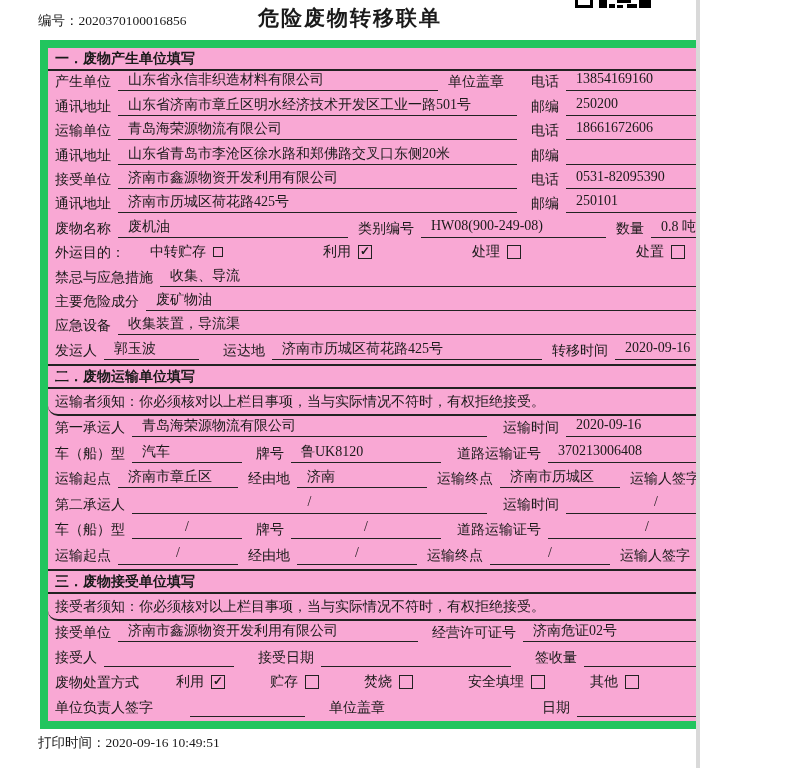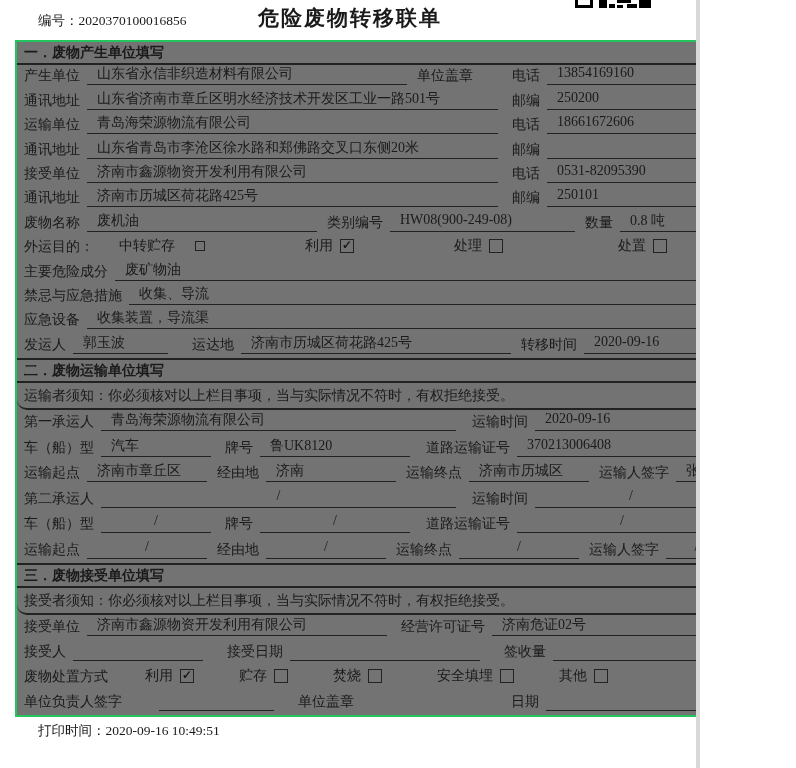--- a/index.html
+++ b/index.html
@@ -4,41 +4,41 @@
 <style>
   html,body{margin:0;padding:0;background:#fff;}
   .page{position:relative;width:700px;height:768px;background:#ffffff;overflow:hidden;
         font-family:"Liberation Serif","DejaVu Serif",serif;color:#1a1a1a;font-size:14px;}
   .edge-strip{position:absolute;right:0;top:0;width:4px;height:100%;background:#d9d9d9;}
   .qr{position:absolute;left:575px;top:0;}
   .header{position:relative;height:40px;}
   .serial{position:absolute;left:38px;top:12px;font-size:13.5px;white-space:nowrap;}
   .title{position:absolute;left:0;width:100%;top:4px;text-align:center;
          font-size:21px;font-weight:bold;letter-spacing:2px;}
-  .formbox{margin-left:15px;width:730px;border:2px solid #22c55e;box-sizing:border-box;background:#737373;}
+  .formbox{margin-left:40px;width:730px;border:8px solid #22c55e;box-sizing:border-box;background:#f9a8d4;}
   .sec-header{height:21px;line-height:21px;font-weight:bold;padding-left:7px;
               border-bottom:2px solid #222;font-size:14px;}
   .sec-top{border-top:2px solid #222;}
   .notice{height:25px;line-height:25px;padding-left:7px;border-bottom:2px solid #222;border-radius:10px;}
   .row{display:flex;align-items:flex-end;padding:0 16px 4px 7px;box-sizing:border-box;}
   .s1 .row{height:24.4px;}
   .s2 .row{height:25.5px;}
   .s3 .row{height:25px;}
   .lbl{white-space:nowrap;margin-right:7px;flex:0 0 auto;}
   .uv{border-bottom:1px solid #222;padding:0 4px 1px 10px;white-space:nowrap;overflow:hidden;
       box-sizing:border-box;height:20px;flex:0 0 auto;}
   .grow{flex:1 1 auto;}
   .ctr{text-align:center;padding-left:4px;}
   .w95{width:95px;}.w105{width:105px;}.w110{width:110px;}.w115{width:115px;}
   .w120{width:120px;}.w130{width:130px;}.w150{width:150px;}.w175{width:175px;}
   .w180{width:180px;}.w185{width:185px;}.w190{width:190px;}.w230{width:230px;}
   .w270{width:270px;}.w300{width:300px;}.w320{width:320px;}.w355{width:355px;}
   .ml-auto{margin-left:auto;}
   .ml10{margin-left:10px;}.ml14{margin-left:14px;}.ml16{margin-left:16px;}
-  .ml18{margin-left:18px;gap:13px;}.ml24{margin-left:24px;}.ml30{margin-left:30px;}.ml45{margin-left:45px;}.ml55{margin-left:55px;}.ml100{margin-left:100px;}.ml115{margin-left:115px;}
+  .ml18{margin-left:18px;}.ml24{margin-left:24px;}.ml30{margin-left:30px;}.ml45{margin-left:45px;}.ml55{margin-left:55px;}.ml100{margin-left:100px;}.ml115{margin-left:115px;}
   .ml150{margin-left:150px;}
   .opt{display:flex;align-items:center;margin-bottom:1px;}
   .cb{width:14px;height:14px;border:1.5px solid #222;box-sizing:border-box;display:inline-block;
       margin-left:7px;font-size:12px;line-height:11px;text-align:center;font-weight:bold;}
   .cb.sm{width:10px;height:10px;margin-bottom:1px;}
   .printline{margin:5px 0 0 38px;font-size:13.5px;white-space:nowrap;}
 </style>
 </head>
 <body>
 
@@ -136,27 +136,27 @@
           <span>处理</span>
           <span class="cb"></span>
         </span>
         <span class="opt ml115">
           <span>处置</span>
           <span class="cb"></span>
         </span>
       </div>
 
       <div class="row">
+        <span class="lbl">禁忌与应急措施</span>
+        <span class="uv grow">收集、导流</span>
+      </div>
+
+      <div class="row">
         <span class="lbl">主要危险成分</span>
         <span class="uv grow">废矿物油</span>
-      </div>
-
-      <div class="row">
-        <span class="lbl">禁忌与应急措施</span>
-        <span class="uv grow">收集、导流</span>
       </div>
 
       <div class="row">
         <span class="lbl">应急设备</span>
         <span class="uv grow">收集装置，导流渠</span>
       </div>
 
       <div class="row">
         <span class="lbl">发运人</span>
         <span class="uv w95">郭玉波</span>

